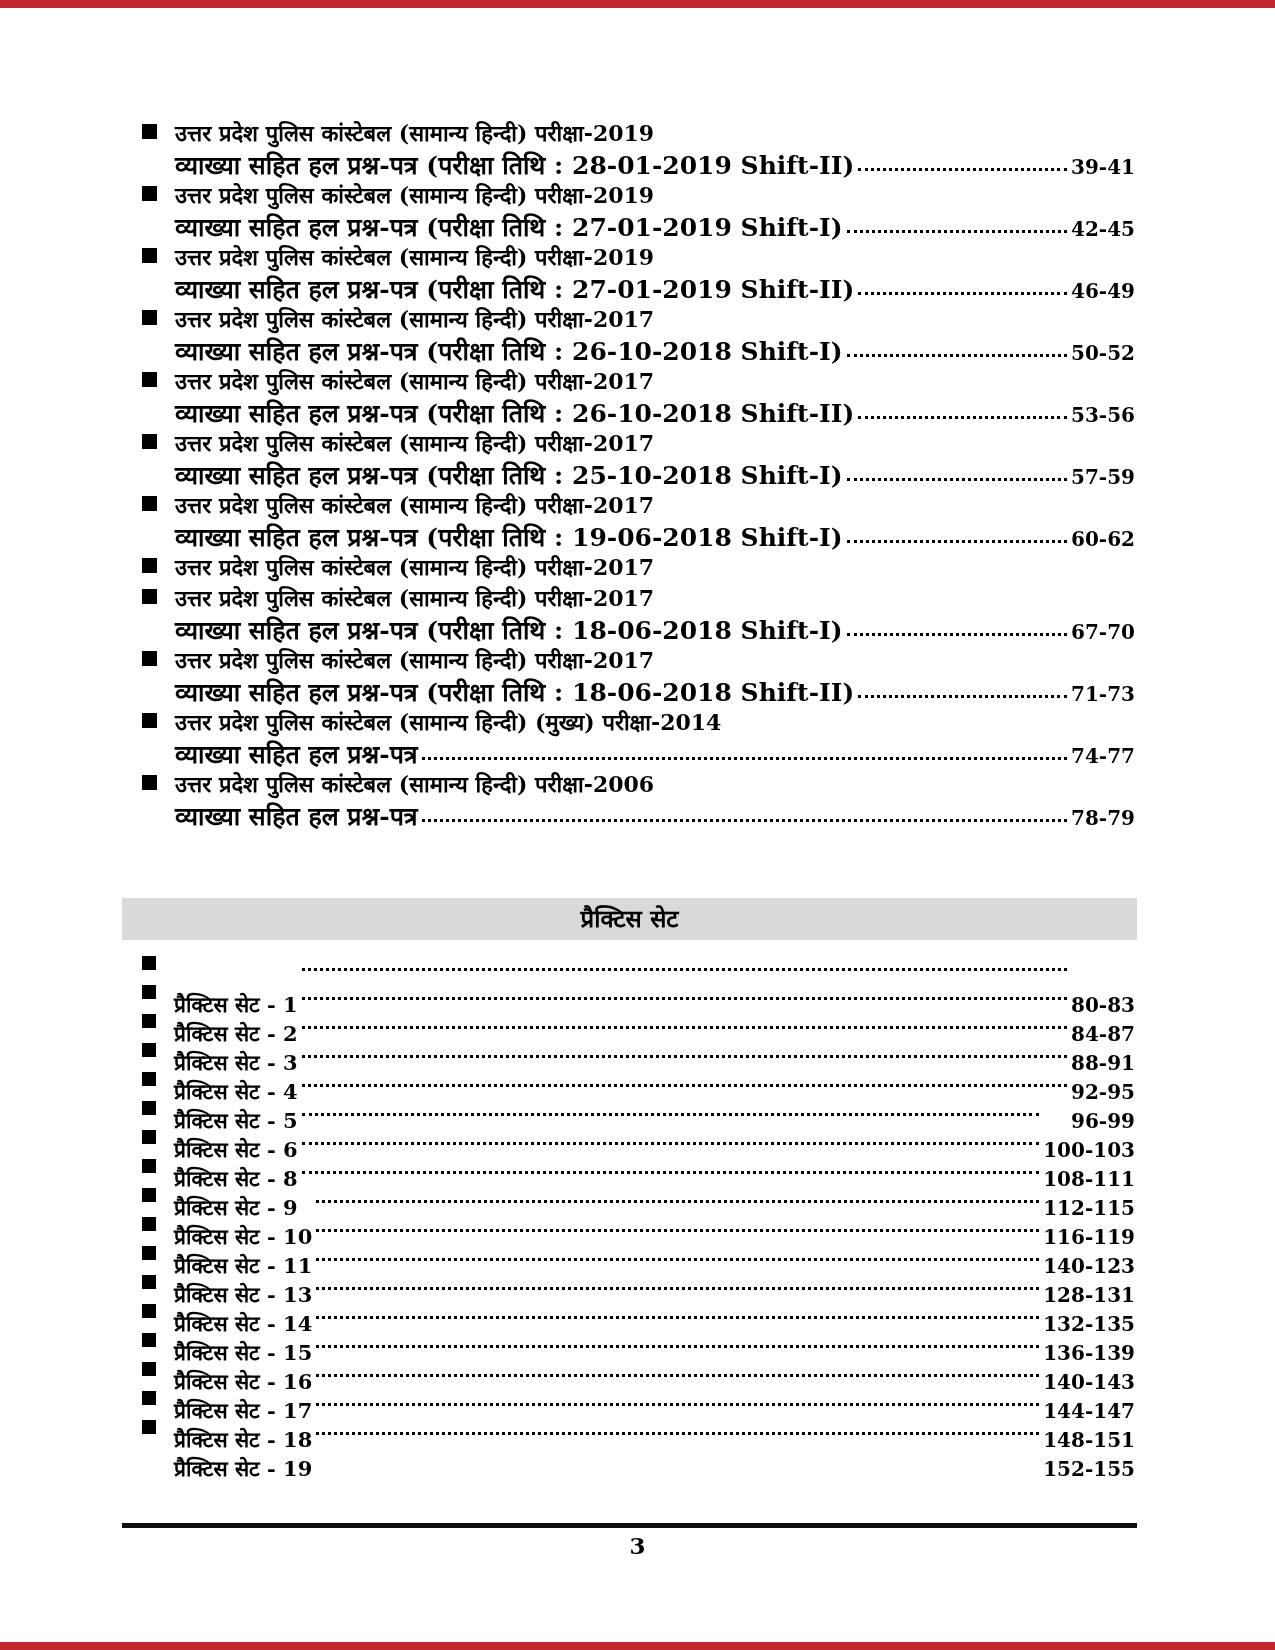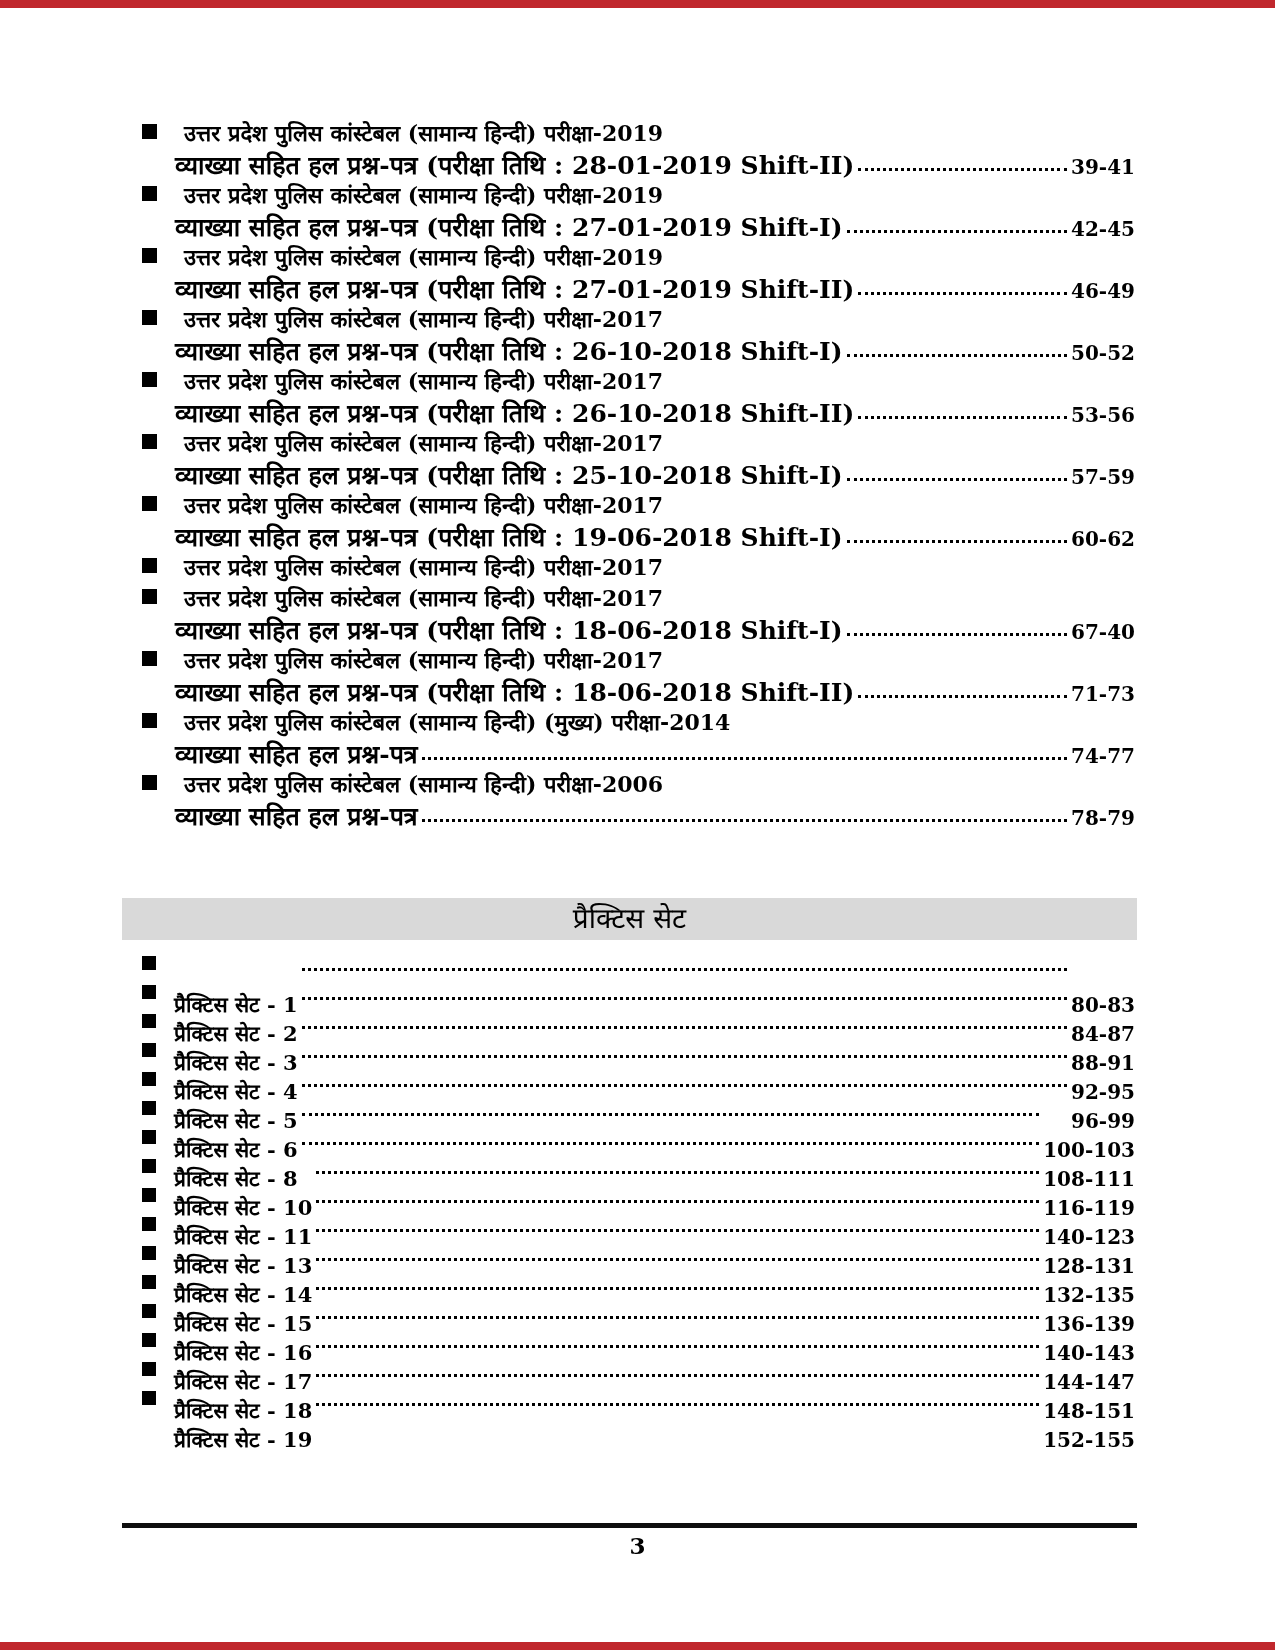--- a/index.html
+++ b/index.html
@@ -13,33 +13,33 @@
   .accent-bar { position:absolute; left:0; width:1275px; height:8px; background:var(--accent); }
   .accent-bar.top { top:0; }
   .accent-bar.bottom { bottom:0; }
 
   .toc { position:absolute; left:142px; width:993px; }
   #exam-list { top:116px; }
   #sets-list { top:948px; }
 
   .row { display:flex; align-items:baseline; }
   .entry .row { height:31px; }
-  .title-row { align-items:center;gap:9px; }
+  .title-row { align-items:center; }
   .bullet { width:15px; height:15px; background:#000; flex:none; margin-right:18px; align-self:center; }
   .title { font-size:22px; font-weight:700; white-space:nowrap; }
   .sub-row { padding-left:33px; }
   .subtitle { font-size:25px; font-weight:700; white-space:nowrap; }
   .leader { flex:1 1 auto; border-bottom:3px dotted #000; align-self:flex-end; margin:0 4px 7px 4px; min-width:20px; }
   .pages { font-size:20px; font-weight:700; white-space:nowrap; font-family:"DejaVu Serif", serif; }
 
   .band {
     position:absolute; left:122px; top:898px; width:1015px; height:42px;
     background:var(--band); text-align:center;
   }
-  .band span { font-size:28px; font-weight:400; line-height:42px; }
+  .band span { font-size:24px; font-weight:700; line-height:42px; }
 
   .set-row { height:29px; }
   .set-row .bullet { width:14px; height:14px; }
   .set-label { font-size:21px; font-weight:700; white-space:nowrap;margin-top:42px; }
   .set-row .leader { margin-bottom:6px; }
 
   .footer-rule { position:absolute; left:122px; top:1523px; width:1015px; height:5px; background:#0e0e0e; }
   .page-number { position:absolute; left:0; top:1532px; width:1275px; text-align:center;
     font-size:23px; font-weight:700; }
 </style>
@@ -141,21 +141,21 @@
   </div>
 
   <div class="entry">
     <div class="row title-row">
       <span class="bullet"></span>
       <span class="title">उत्तर प्रदेश पुलिस कांस्टेबल (सामान्य हिन्दी) परीक्षा-2017</span>
     </div>
     <div class="row sub-row">
       <span class="subtitle">व्याख्या सहित हल प्रश्न-पत्र (परीक्षा तिथि : 18-06-2018 Shift-I)</span>
       <span class="leader"></span>
-      <span class="pages">67-40</span>
+      <span class="pages">67-70</span>
     </div>
   </div>
 
   <div class="entry">
     <div class="row title-row">
       <span class="bullet"></span>
       <span class="title">उत्तर प्रदेश पुलिस कांस्टेबल (सामान्य हिन्दी) परीक्षा-2017</span>
     </div>
     <div class="row sub-row">
       <span class="subtitle">व्याख्या सहित हल प्रश्न-पत्र (परीक्षा तिथि : 18-06-2018 Shift-II)</span>
@@ -237,20 +237,26 @@
   </div>
 
 
   <div class="row set-row">
     <span class="bullet"></span>
     <span class="set-label">प्रैक्टिस सेट - 8</span>
     <span class="leader"></span>
     <span class="pages">108-111</span>
   </div>
 
+  <div class="row set-row">
+    <span class="bullet"></span>
+    <span class="set-label">प्रैक्टिस सेट - 9</span>
+    <span class="leader"></span>
+    <span class="pages">112-115</span>
+  </div>
 
   <div class="row set-row">
     <span class="bullet"></span>
     <span class="set-label">प्रैक्टिस सेट - 10</span>
     <span class="leader"></span>
     <span class="pages">116-119</span>
   </div>
 
   <div class="row set-row">
     <span class="bullet"></span>

